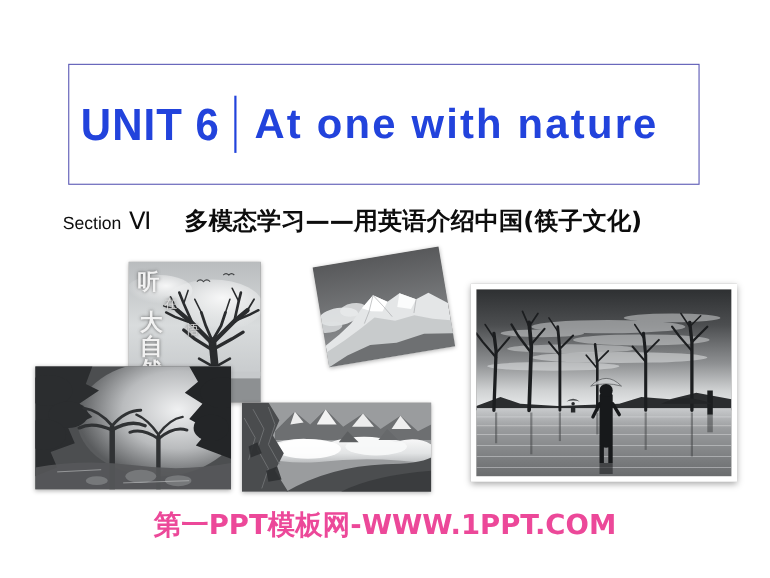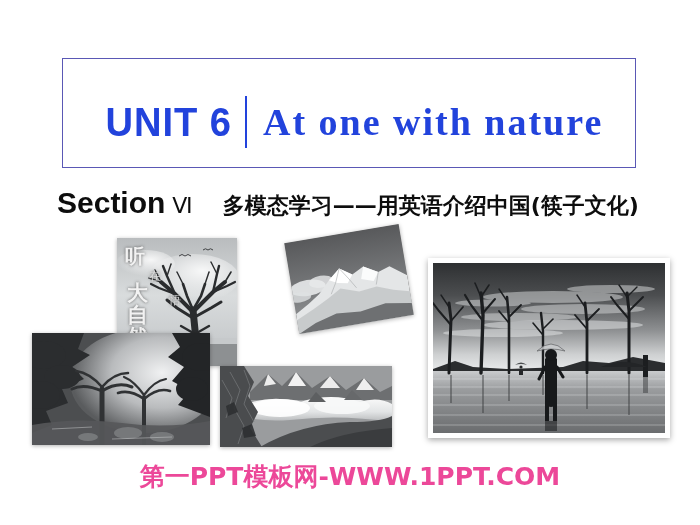--- a/index.html
+++ b/index.html
@@ -34,23 +34,22 @@
     box-sizing: border-box;
     background: #ffffff;
   }
   #title-row {
     position: absolute;
     left: 0; right: 0;
     top: 50%;
     transform: translateY(-50%);
     display: flex;
     align-items: center;
-    justify-content: center;
+    justify-content: flex-start;
     white-space: nowrap;
-    margin-top: 9px;
   }
   #unit-label {
     font-family: "Liberation Sans", sans-serif;
     font-weight: bold;
     font-size: 41px;
     letter-spacing: 1px;
     color: #2243dc;
     line-height: 1;
     padding-right: 14px;
     font-stretch: condensed;
@@ -58,42 +57,42 @@
     transform-origin: right center;
   }
   #title-sep {
     width: 2.4px;
     height: 52px;
     background: #2243dc;
     margin-right: 16px;
     flex: none;
   }
   #unit-title {
-    font-family: Liberation Serif, serif;
+    font-family: Liberation Sans, sans-serif;
     font-weight: bold;
     font-size: 38px;
     color: #2243dc;
     line-height: 1;
     letter-spacing: 2.0px;
   }
 
   
   #section-line {
     position: absolute;
     left: 57px;
     top: 186px;
     display: flex;
     align-items: baseline;
     white-space: nowrap;
     color: #0d0d0d;
   }
   #section-word {
     font-family: "Liberation Sans", sans-serif;
-    font-weight: bold;
-    font-size: 30px;
+    font-weight: normal;
+    font-size: 16px;
     letter-spacing: 0px;
   }
   #section-numeral {
     font-family: "Liberation Serif", serif;
     font-size: 22px;
     font-weight: normal;
     padding-left: 7px;
   }
   #section-cn {
     font-family: "DejaVu Sans", "Liberation Sans", sans-serif;

